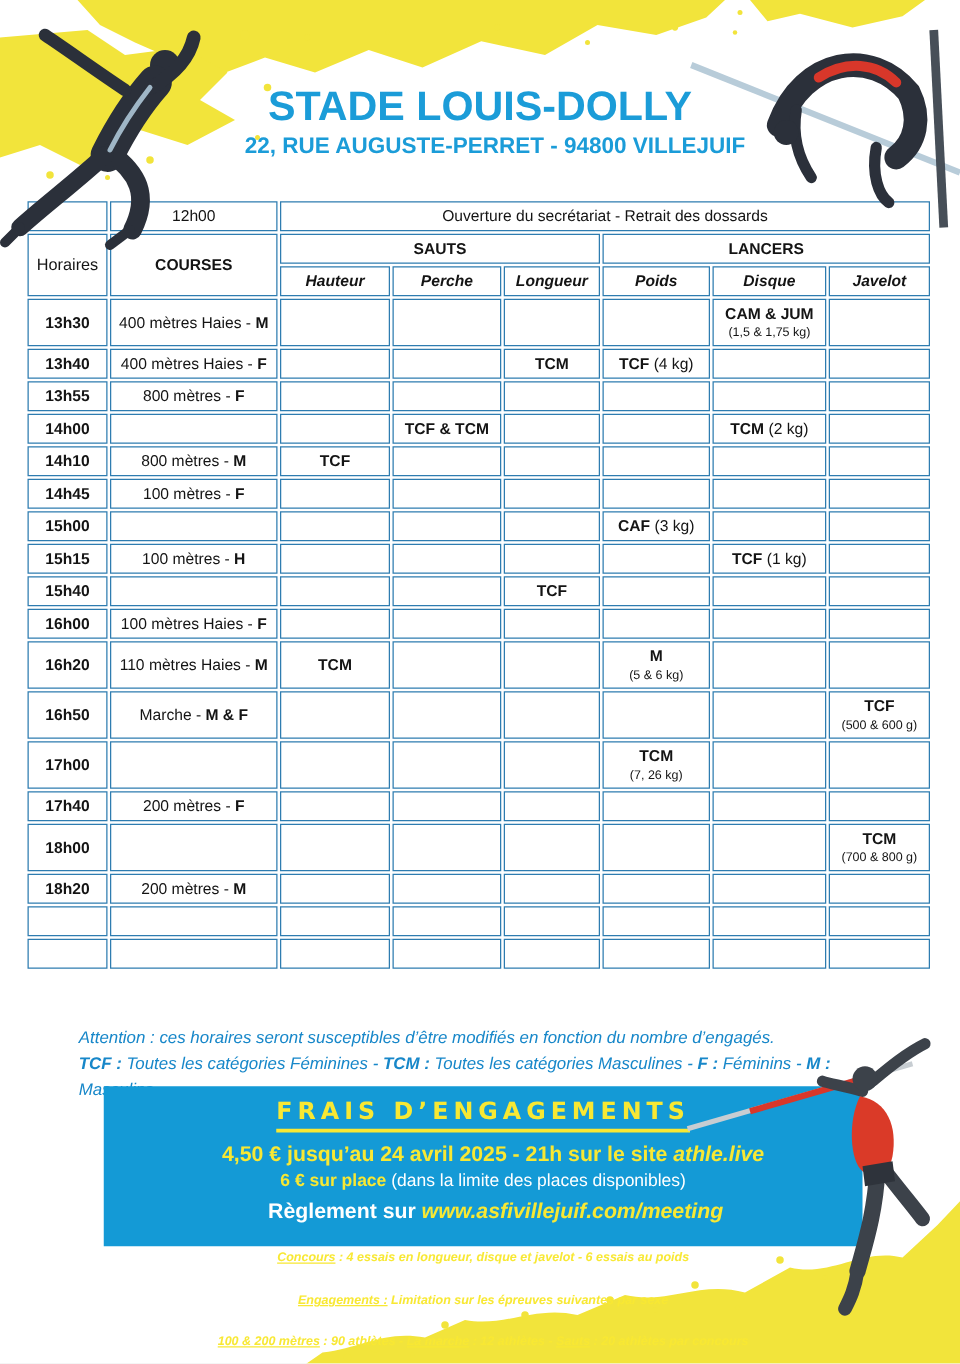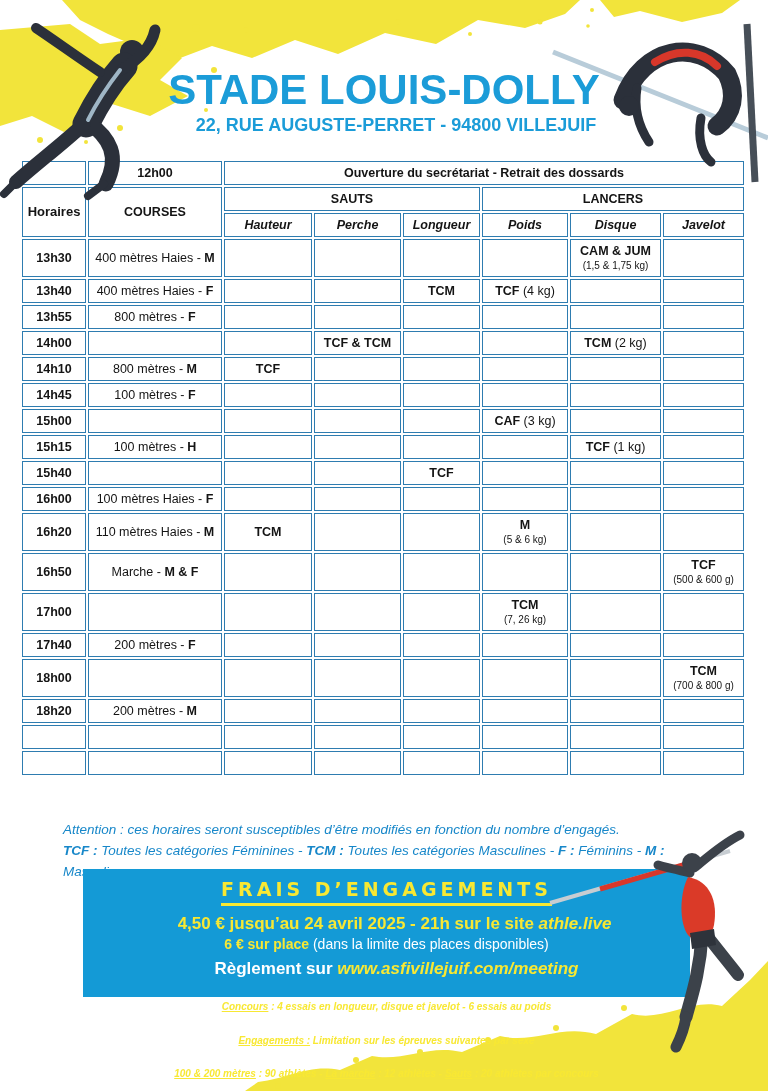--- a/index.html
+++ b/index.html
@@ -4,29 +4,29 @@
 <style>
   html,body{margin:0;padding:0;background:#e8e8e8;}
   .page{position:relative;width:768px;height:1091px;background:#ffffff;overflow:hidden;
         font-family:"Liberation Sans",sans-serif;margin:0 auto;}
   .deco{position:absolute;left:0;top:0;z-index:1;pointer-events:none;}
   .deco-bottom{position:absolute;left:0;bottom:0;z-index:1;pointer-events:none;}
   .athlete{position:absolute;z-index:3;pointer-events:none;}
 
   
   .header{position:absolute;left:0;top:68px;width:768px;text-align:center;z-index:2;}
-  .title{font-size:42px;font-weight:bold;color:#1b9cd8;letter-spacing:0px;line-height:1.05;}
+  .title{font-size:33px;font-weight:bold;color:#1b9cd8;letter-spacing:0px;line-height:1.05;}
   .address{font-size:18px;font-weight:bold;color:#1b9cd8;margin-top:3px;margin-left:24px;}
 
   
   table.sched{position:absolute;left:20px;top:159px;z-index:2;border-collapse:separate;border-spacing:2px;table-layout:fixed;}
   table.sched td{border:1.5px solid #2e7cb0;background:#fff;text-align:center;vertical-align:middle;
         font-size:12.5px;color:#141414;padding:0 2px;box-sizing:border-box;height:24px;line-height:1.15;}
   td.no-cell{border:none;background:transparent;}
-  td.blue{background:#149ad6;color:#fff;font-weight:bold;font-size:13.5px;}
+  td.blue{background:#149ad6;color:#fff;font-weight:normal;font-size:13.5px;}
   td.ylw{background:#ffe72e;font-weight:bold;font-size:14.5px;}
   td.ev-h{background:#ffe72e;font-weight:bold;font-style:italic;font-size:13.5px;margin-left:20px;}
   td.time{background:#149ad6;color:#fff;font-weight:bold;font-size:13.5px;}
   tr.tall td{height:38px;}
   .sub{font-size:10px;font-weight:normal;}
   b{font-weight:bold;}
 
   
   .notes{position:absolute;left:22px;top:820px;width:640px;z-index:2;color:#1787c9;
          font-style:italic;font-size:13.5px;line-height:1.55;margin-left:41px;}

